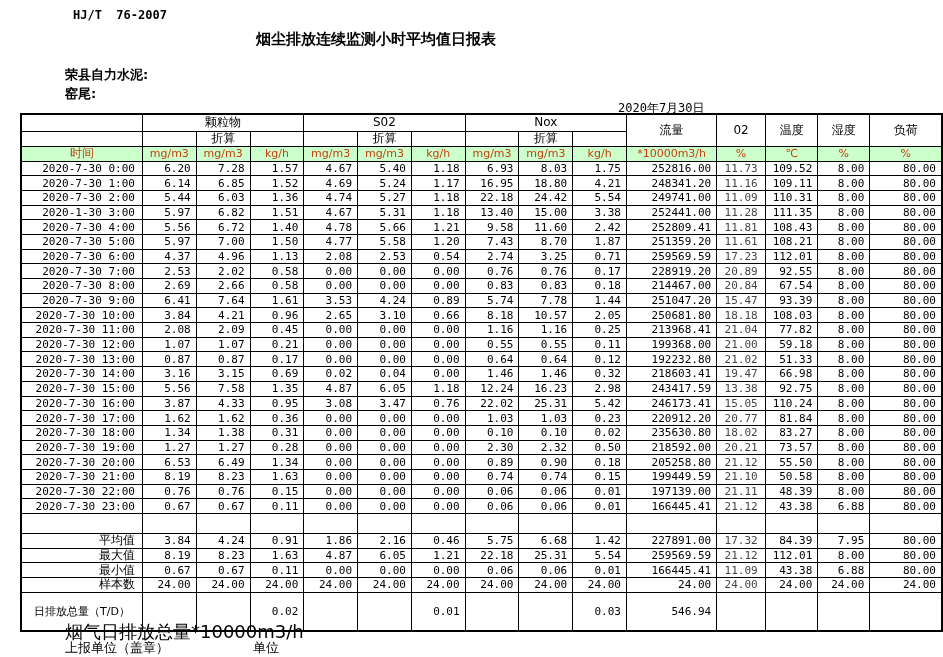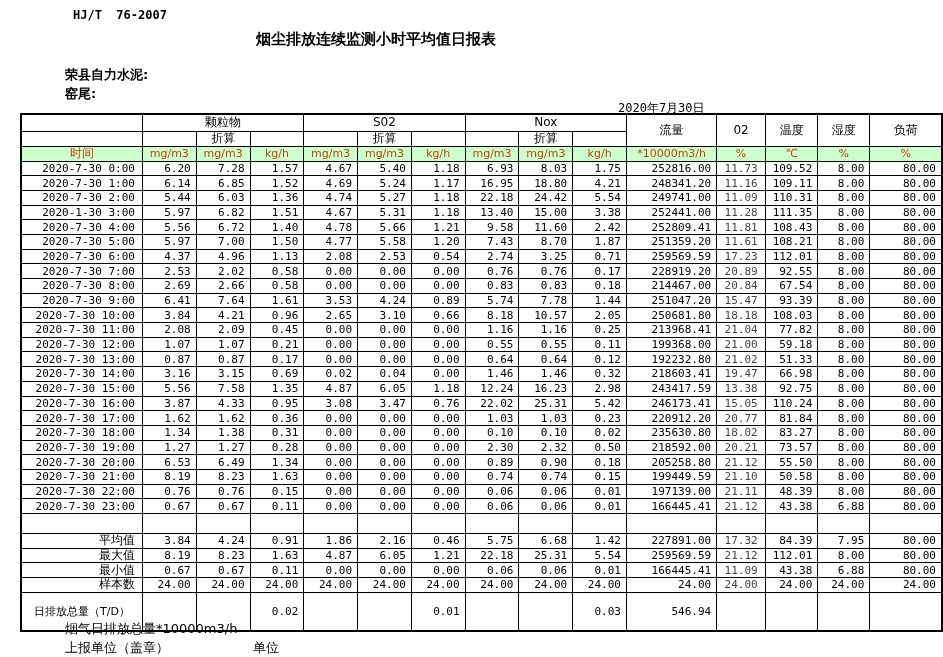--- a/index.html
+++ b/index.html
@@ -26,21 +26,21 @@
   thead tr.h3{height:15px;}
   thead tr.h3 td{background:#ccffcc;color:#c2410c;font-size:11px;}
   thead tr.h3 td:first-child{font-size:12px;}
   tbody tr{height:14.7px;}
   tbody td:nth-child(1){font-size:11px;padding-right:7px;}
   tbody td:nth-child(12){text-align:center;padding:0;color:#444;}
   tbody#summary tr:first-child{height:20px;}
   tbody#summary tr:last-child{height:19px;}
   tbody#summary td:nth-child(1){font-family:"DejaVu Sans",sans-serif;font-size:12px;}
   tbody#summary tr:last-child td:nth-child(1){text-align:left;padding:12px;font-size:11px;}
-  #footnote{left:17px;top:620px;font-size:13px;font-family:"DejaVu Sans",sans-serif;}
+  #footnote{left:17px;top:620px;font-size:18px;font-family:"DejaVu Sans",sans-serif;}
   #report-unit{left:17px;top:639px;font-size:13px;font-family:"DejaVu Sans",sans-serif;}
   #unit-label{left:205px;top:639px;font-size:13px;font-family:"DejaVu Sans",sans-serif;}
 </style>
 </head>
 <body>
 
 <div class="abs" id="standard">HJ/T  76-2007</div>
 <div class="abs" id="title">烟尘排放连续监测小时平均值日报表</div>
 <div class="abs" id="company">荣县自力水泥:</div>
 <div class="abs" id="location">窑尾:</div>

